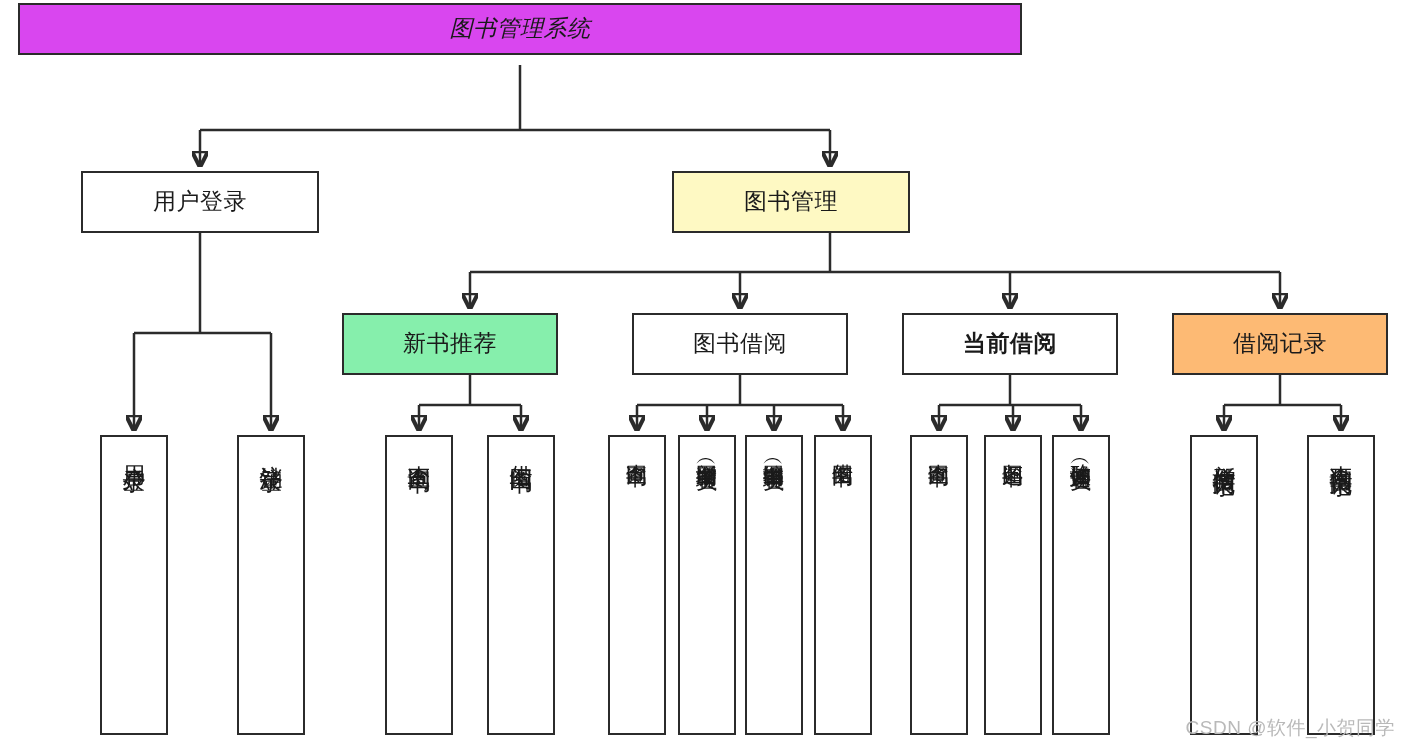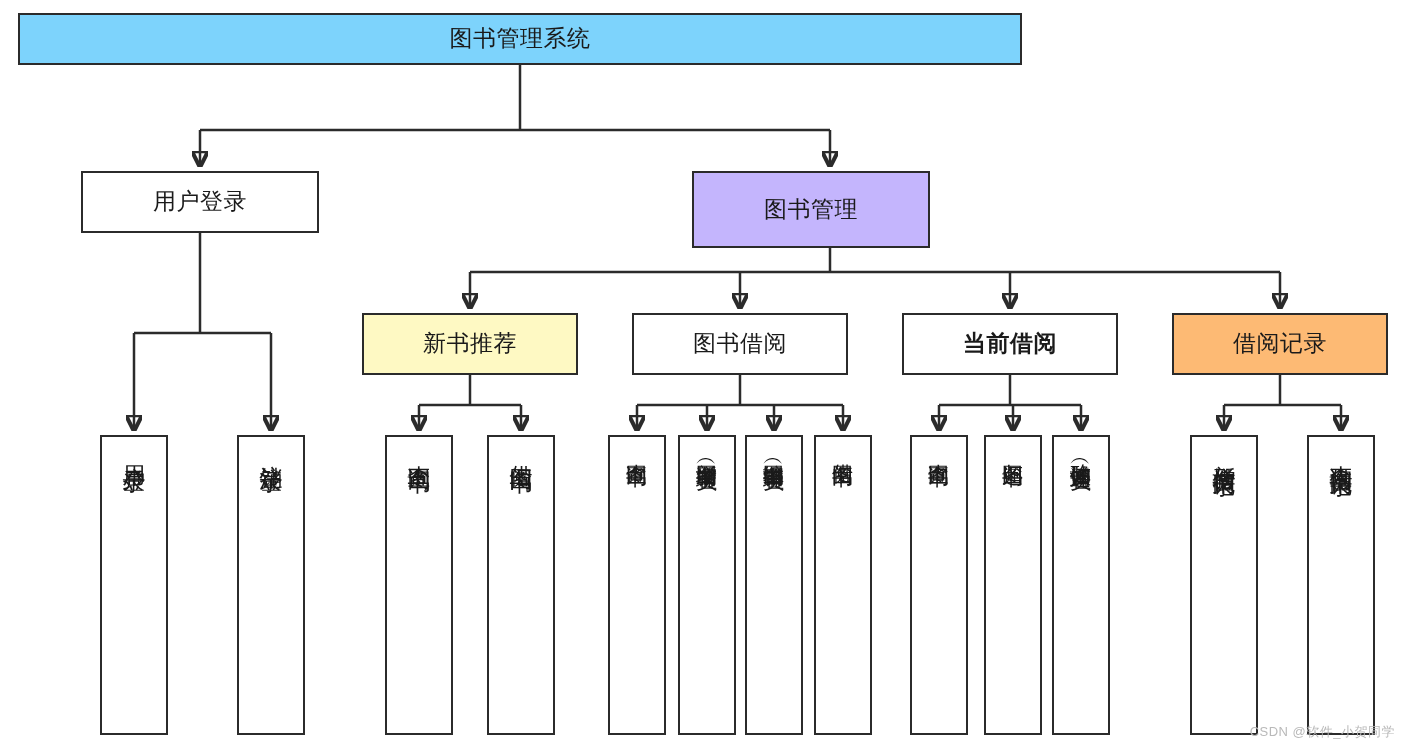--- a/index.html
+++ b/index.html
@@ -69,21 +69,21 @@
   svg#connectors line,
   svg#connectors path {
     stroke: #2b2b2b;
     stroke-width: 2.5;
     fill: none;
   }
   .watermark {
     position: absolute;
     right: 10px;
     bottom: 6px;
-    font-size: 13px;
+    font-size: 19px;
     color: #b9b9b9;
     white-space: nowrap;
     letter-spacing: 0.5px;
   }
 </style>
 </head>
 <body>
 
 <div id="diagram-root">
 
@@ -128,32 +128,32 @@
     <line x1="939" y1="405" x2="939" y2="429" marker-end="url(#arrow)" style="stroke: rgb(43, 43, 43);"></line>
     <line x1="1013" y1="405" x2="1013" y2="429" marker-end="url(#arrow)" style="stroke: rgb(43, 43, 43);"></line>
     <line x1="1081" y1="405" x2="1081" y2="429" marker-end="url(#arrow)" style="stroke: rgb(43, 43, 43);"></line>
 
     <line x1="1280" y1="375" x2="1280" y2="405" style="stroke: rgb(43, 43, 43);"></line>
     <line x1="1224" y1="405" x2="1341" y2="405" style="stroke: rgb(43, 43, 43);"></line>
     <line x1="1224" y1="405" x2="1224" y2="429" marker-end="url(#arrow)" style="stroke: rgb(43, 43, 43);"></line>
     <line x1="1341" y1="405" x2="1341" y2="429" marker-end="url(#arrow)" style="stroke: rgb(43, 43, 43);"></line>
   </svg>
 
-  <div class="node horiz" id="node-root" style="left: 18px; top: 13px; width: 1004px; height: 52px; border-color: rgb(43, 43, 43); background: #7dd3fc;">
+  <div class="node horiz" id="node-root" style="left: 18px; top: 3px; width: 1004px; height: 52px; border-color: rgb(43, 43, 43); background: #d946ef; font-style: italic;">
     <span class="node-label" style="color: rgb(26, 26, 26);">图书管理系统</span>
   </div>
 
   <div class="node horiz" id="node-l2-0" style="left: 81px; top: 171px; width: 238px; height: 62px; border-color: rgb(43, 43, 43); background: rgb(255, 255, 255);">
     <span class="node-label" style="color: rgb(26, 26, 26);">用户登录</span>
   </div>
-  <div class="node horiz" id="node-l2-1" style="left: 692px; top: 171px; width: 238px; height: 77px; border-color: rgb(43, 43, 43); background: #c4b5fd;">
+  <div class="node horiz" id="node-l2-1" style="left: 672px; top: 171px; width: 238px; height: 62px; border-color: rgb(43, 43, 43); background: #fef9c3;">
     <span class="node-label" style="color: rgb(26, 26, 26);">图书管理</span>
   </div>
 
-  <div class="node horiz" id="node-l3-0" style="left: 362px; top: 313px; width: 216px; height: 62px; border-color: rgb(43, 43, 43); background: #fef9c3;">
+  <div class="node horiz" id="node-l3-0" style="left: 342px; top: 313px; width: 216px; height: 62px; border-color: rgb(43, 43, 43); background: #86efac;">
     <span class="node-label" style="color: rgb(26, 26, 26);">新书推荐</span>
   </div>
   <div class="node horiz" id="node-l3-1" style="left: 632px; top: 313px; width: 216px; height: 62px; border-color: rgb(43, 43, 43); background: rgb(255, 255, 255);">
     <span class="node-label" style="color: rgb(26, 26, 26);">图书借阅</span>
   </div>
   <div class="node horiz" id="node-l3-2" style="left: 902px; top: 313px; width: 216px; height: 62px; border-color: rgb(43, 43, 43); background: rgb(255, 255, 255); font-weight: bold;">
     <span class="node-label" style="color: rgb(26, 26, 26);">当前借阅</span>
   </div>
   <div class="node horiz" id="node-l3-3" style="left: 1172px; top: 313px; width: 216px; height: 62px; border-color: rgb(43, 43, 43); background: #fdba74;">
     <span class="node-label" style="color: rgb(26, 26, 26);">借阅记录</span>

